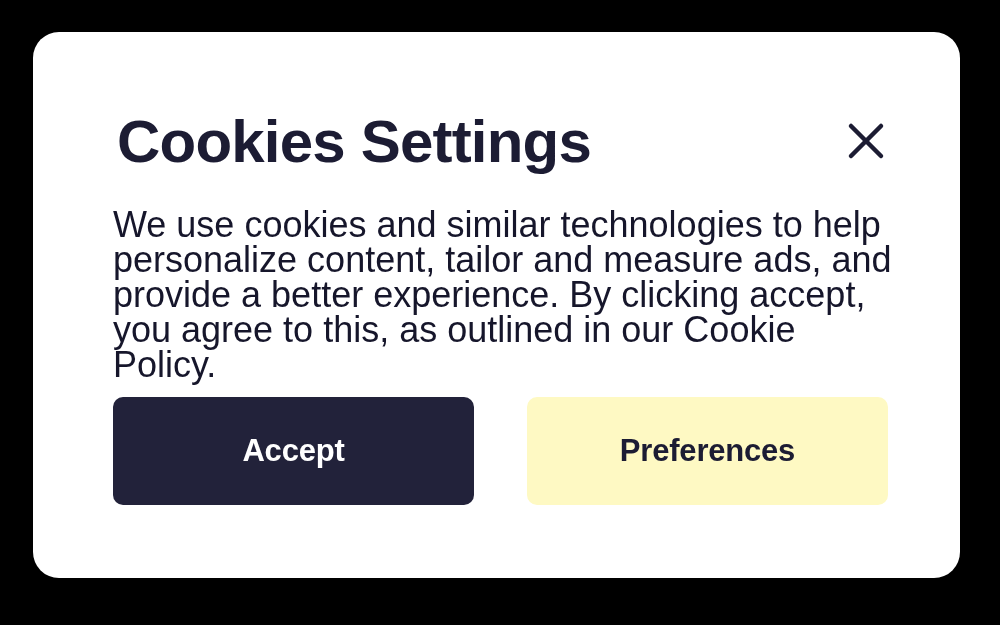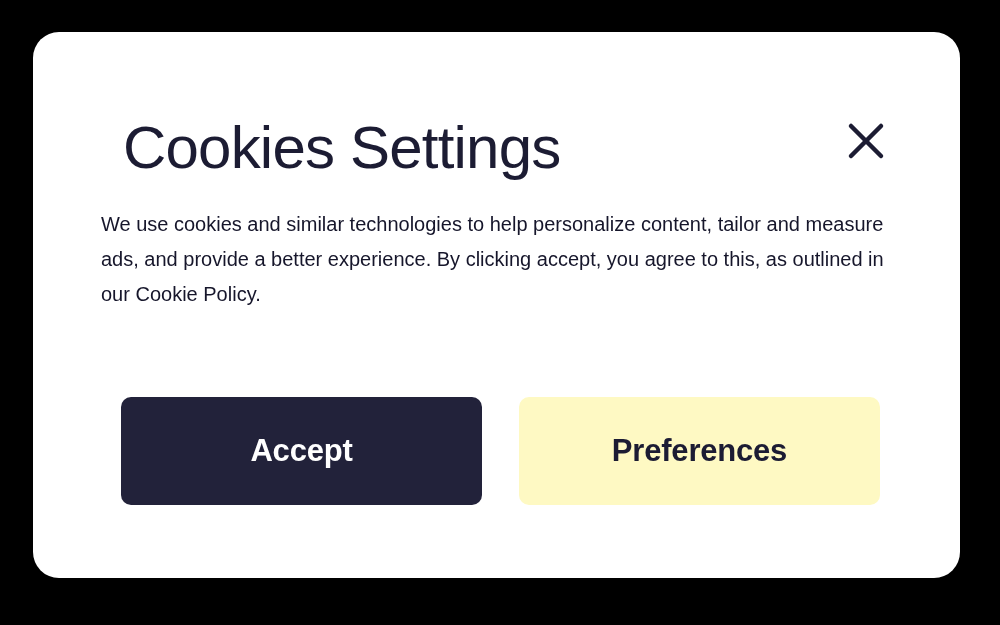--- a/index.html
+++ b/index.html
@@ -39,23 +39,23 @@
     left: 0;
     top: 0;
     width: 100%;
     height: 150px;
   }
 
   .dialog-title {
     position: absolute;
     left: 80px;
     top: 76px;
-    margin: 10px;
+    margin: 4px;
     font-size: 60px;
-    font-weight: 400;
+    font-weight: 700;
     letter-spacing: -0.8px;
     line-height: 1;
     color: #1C1C33;
     white-space: nowrap;
   }
 
   .close-button {
     position: absolute;
     left: 802px;
     top: 78px;
@@ -70,38 +70,38 @@
     align-items: center;
     justify-content: center;
   }
 
   .close-icon svg {
     display: block;
   }
 
   .dialog-body {
     position: absolute;
-    left: 68px;
+    left: 80px;
     top: 175px;
     width: 790px;
     margin: 0;
-    font-size: 20px;
+    font-size: 36px;
     line-height: 35px;
     color: #16162B;
     hyphens: auto;
     -webkit-hyphens: auto;
     text-align: left;
   }
 
   .button-row {
     position: absolute;
-    left: 88px;
+    left: 80px;
     top: 365px;
     display: flex;
-    gap: 37px;
+    gap: 53px;
   }
 
   .action-button {
     width: 361px;
     height: 108px;
     border: none;
     border-radius: 10px;
     font-family: "Liberation Sans", sans-serif;
     font-size: 31px;
     font-weight: 700;

